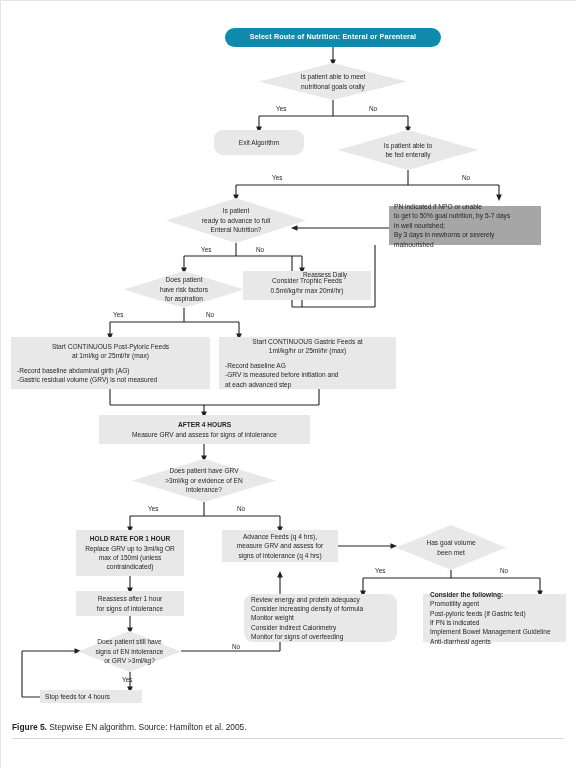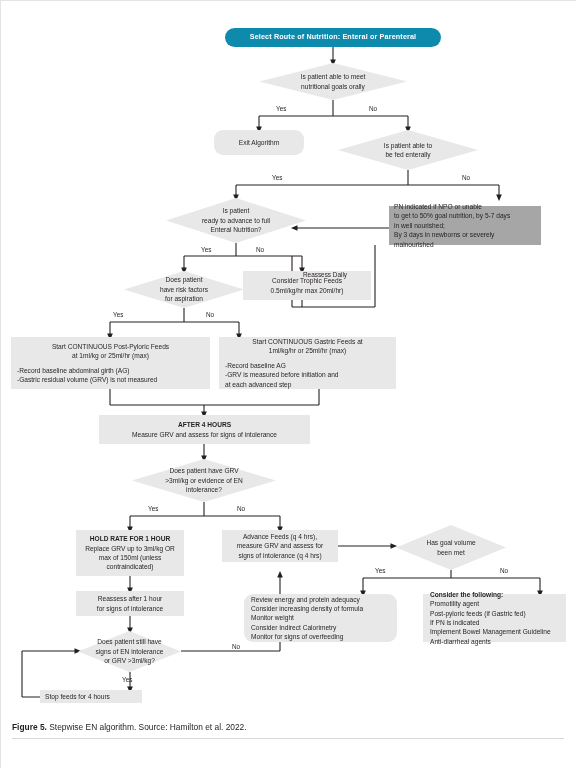--- a/index.html
+++ b/index.html
@@ -293,17 +293,17 @@
   <span class="elabel" style="left:148px;top:505px;">Yes</span>
   <span class="elabel" style="left:237px;top:505px;">No</span>
 
   <span class="elabel" style="left:375px;top:567px;">Yes</span>
   <span class="elabel" style="left:500px;top:567px;">No</span>
 
   <span class="elabel" style="left:232px;top:643px;">No</span>
   <span class="elabel" style="left:122px;top:676px;">Yes</span>
 
   <div class="caption">
-    <b>Figure 5.</b><span> Stepwise EN algorithm. Source: Hamilton et al. 2022.</span>
+    <b>Figure 5.</b><span> Stepwise EN algorithm. Source: Hamilton et al. 2005.</span>
   </div>
 
   <div class="frame"></div>
 </div>
 
 </body></html>

